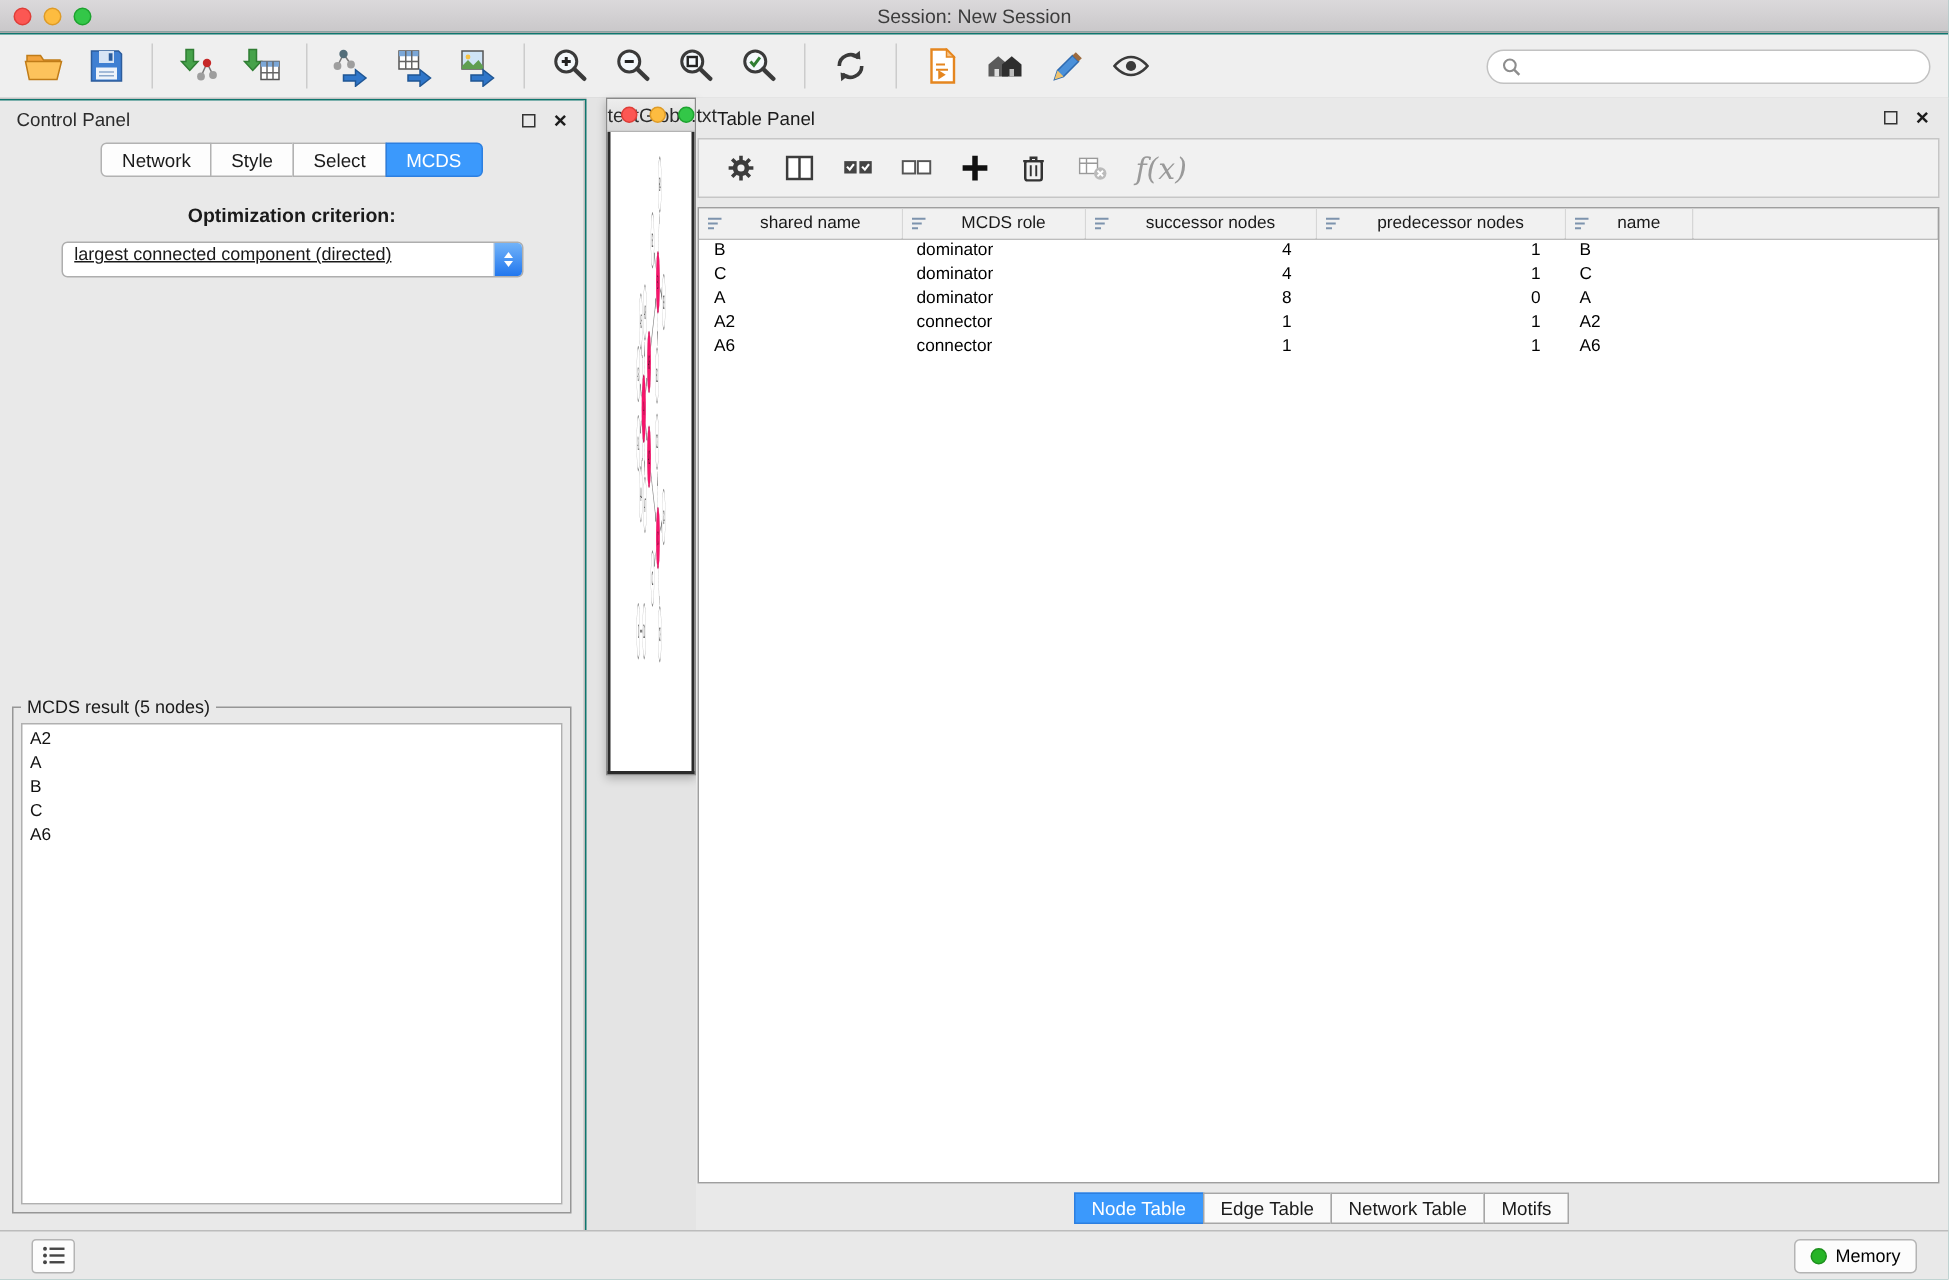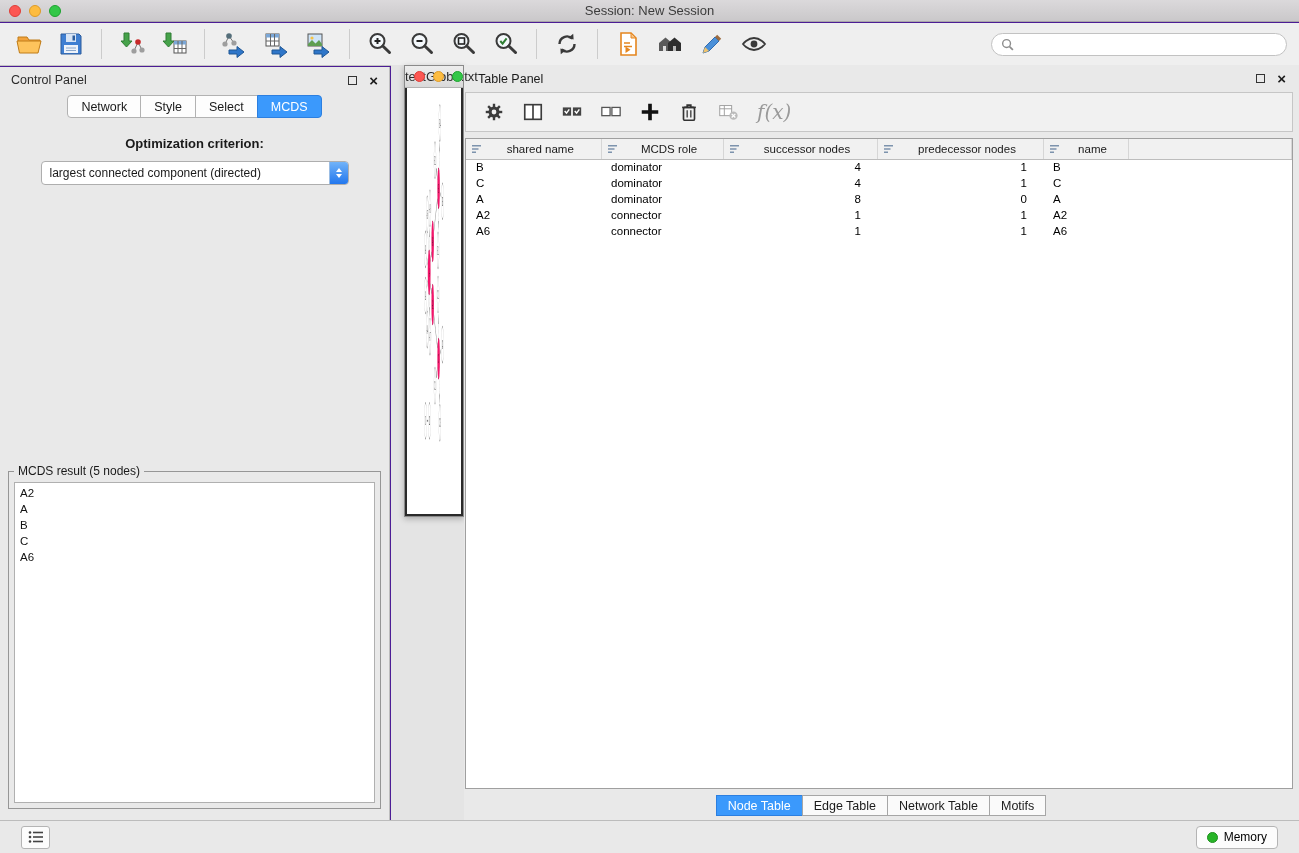--- a/index.html
+++ b/index.html
@@ -1,18 +1,18 @@
 <!DOCTYPE html>
 <html><head>
 <meta charset="utf-8">
 <style>
   *{margin:0;padding:0;box-sizing:border-box;}
   html,body{width:1299px;height:853px;}
   body{font-family:"Liberation Sans",sans-serif;background:#ececec;overflow:hidden;}
-  .app{position:relative;width:1299px;height:853px;background:#4c1d95;color:#1a1a1a;font-size:13px;}
+  .app{position:relative;width:1299px;height:853px;background:#0f766e;color:#1a1a1a;font-size:13px;}
 
   
   .titlebar{position:absolute;top:0;left:0;right:0;height:22px;background:linear-gradient(#dbd9db,#cac8ca);border-bottom:1px solid #a9a7a9;display:flex;align-items:center;z-index:5;}
   .traffic{display:flex;gap:8px;margin-left:9px;z-index:2;}
   .tl{width:12px;height:12px;border-radius:50%;display:inline-block;cursor:pointer;}
   .tl.red{background:#fc5753;border:1px solid #df3e38;}
   .tl.yellow{background:#fdbc40;border:1px solid #de9b27;}
   .tl.green{background:#33c748;border:1px solid #1da32f;}
   .tl.small{width:11px;height:11px;}
   .tb-title{position:absolute;left:0;right:0;text-align:center;font-size:13px;color:#3c3c3c;}
@@ -30,21 +30,21 @@
   .panel-header{height:26px;display:flex;align-items:center;padding:12px 11px;font-size:12.5px;color:#2b2b2b;flex:0 0 auto;}
   .ph-title{flex:1;}
   .ph-float{width:9px;height:9px;border:1.5px solid #333;margin-right:12px;cursor:pointer;flex:0 0 auto;}
   .ph-close{font-size:15px;font-weight:bold;color:#1c1c1c;cursor:pointer;line-height:1;}
   .cp-tabs{display:flex;justify-content:center;margin-top:2px;}
   .cp-tab{height:23px;padding:0 13px;display:flex;align-items:center;background:#fdfdfd;border:1px solid #b2b2b2;margin-left:-1px;font-size:12.5px;cursor:pointer;color:#1a1a1a;}
   .cp-tab:first-child{border-radius:4px 0 0 4px;margin-left:0;}
   .cp-tab:last-child{border-radius:0 4px 4px 0;}
   .cp-tab.active{background:#3b99fc;border-color:#2c7fe0;color:#fff;}
   .opt-label{text-align:center;margin-top:18px;font-size:13px;font-weight:bold;}
-  .dropdown{width:308px;height:24px;margin:10px auto 0;background:#fff;border:1px solid #aeaeae;border-radius:4px;display:flex;align-items:center;cursor:pointer;overflow:hidden;}
+  .dropdown{width:308px;height:24px;margin:10px auto 0;background:#fff;border:1px solid #aeaeae;border-radius:4px;display:flex;cursor:pointer;overflow:hidden;text-decoration:underline;}
   .dd-text{flex:1;padding:0 8px;font-size:12px;white-space:nowrap;overflow:hidden;}
   .dd-stepper{width:19px;align-self:stretch;background:linear-gradient(#71b3f9,#2277ee);display:flex;flex-direction:column;align-items:center;justify-content:center;gap:2px;border-left:1px solid #9bbde4;}
   .dd-up{width:0;height:0;border-left:3.5px solid transparent;border-right:3.5px solid transparent;border-bottom:4.5px solid #fff;}
   .dd-down{width:0;height:0;border-left:3.5px solid transparent;border-right:3.5px solid transparent;border-top:4.5px solid #fff;}
   .cp-buttons{display:flex;justify-content:center;gap:26px;margin-top:15px;}
   .btn{height:24px;padding:0 14px;background:linear-gradient(#ffffff,#f1f1f1);border:1px solid #b3b3b3;border-radius:5px;font-size:13px;font-family:inherit;color:#1a1a1a;cursor:pointer;}
   .cp-spacer{flex:1;}
   .result-group{margin:0 8px 11px;border:1px solid #969696;position:relative;height:338px;padding:10px 5px 5px;flex:0 0 auto;}
   .result-legend{position:absolute;top:-8px;left:5px;background:#e9e9e9;padding:0 4px;font-size:12px;}
   .result-list{background:#fff;border:1px solid #b0b0b0;height:100%;overflow:auto;padding:2px 5px;}

